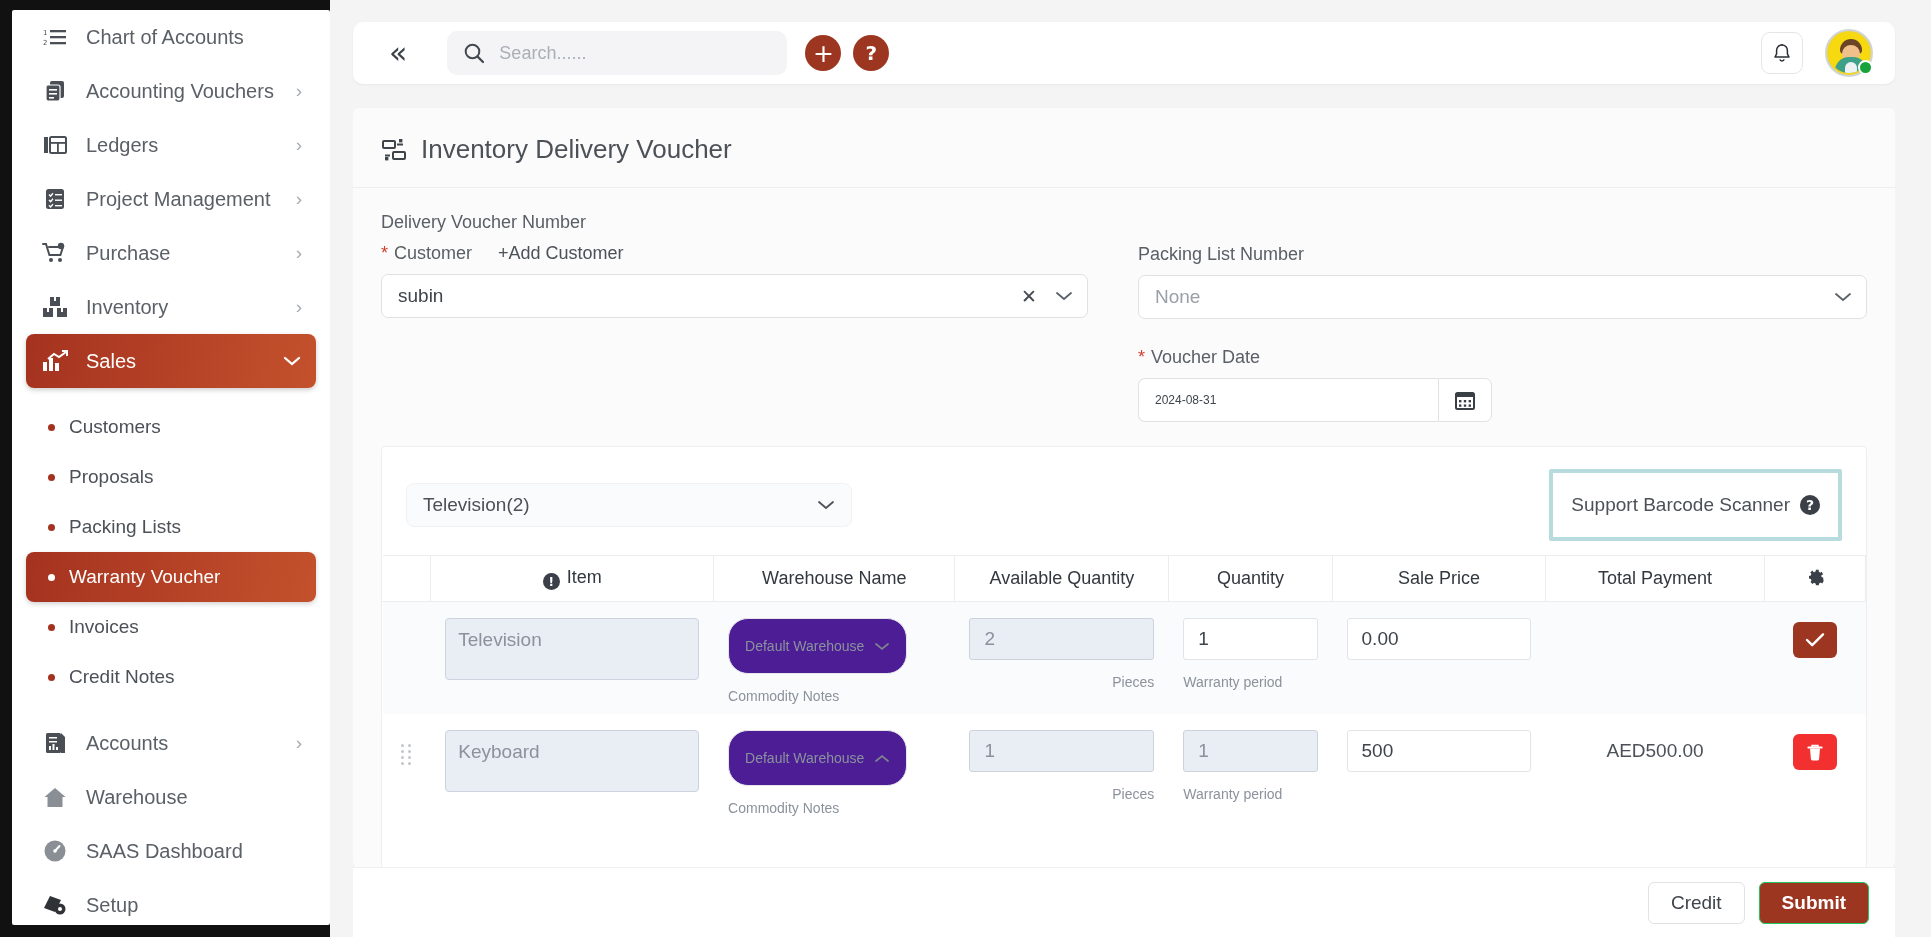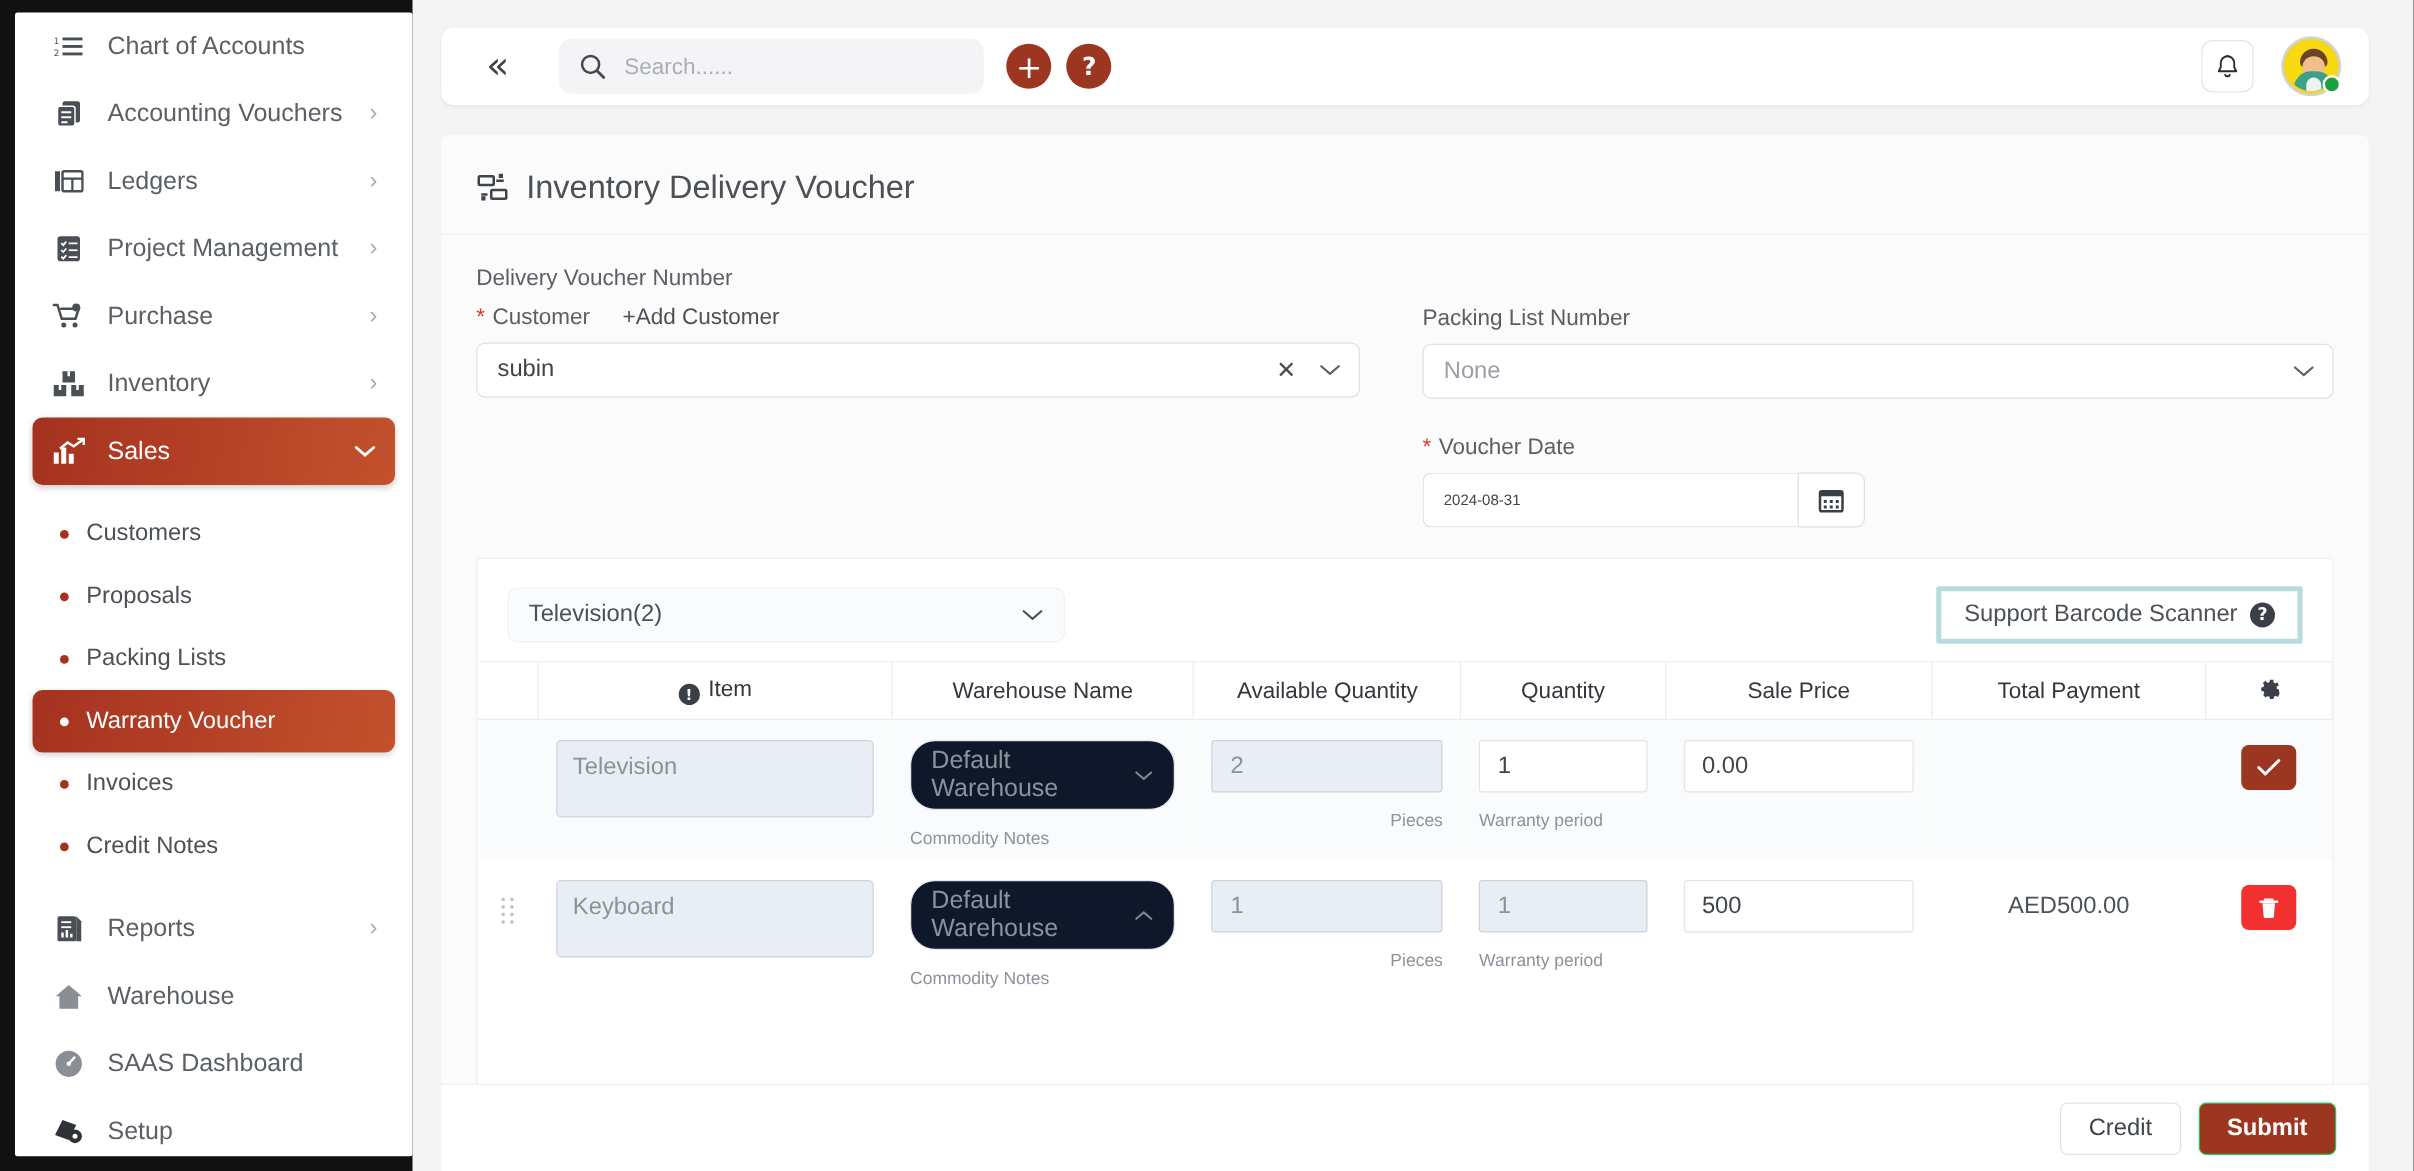--- a/index.html
+++ b/index.html
@@ -226,21 +226,21 @@
   .item-select {
     width: 446px; height: 44px;
     background: #fafbfc; border: 1px solid #f0f1f3;
     border-radius: 8px;
     display: flex; align-items: center; padding: 0 16px;
     font-size: 19px; color: #4c5157; cursor: pointer;
   }
   .item-select .caret { margin-left: auto; color: #555a61; font-size: 16px; }
   .barcode-btn {
     margin-left: auto;
-    height: 46px; padding: 0 18px;
+    height: 72px; padding: 0 18px;
     border: 4px solid #b8dbdd; background: #ffffff;
     display: flex; align-items: center; gap: 10px;
     font-size: 19px; color: #4c5157; cursor: pointer;
     border-radius: 2px;
   }
   .q-ico {
     width: 20px; height: 20px; border-radius: 50%;
     background: #3b4048; color: #fff; font-size: 14px; font-weight: bold;
     display: flex; align-items: center; justify-content: center;
     font-family: "DejaVu Sans", sans-serif;
@@ -272,22 +272,22 @@
     width: 100%; height: 62px;
     background: #e9edf4; border: 1px solid #ccd3df;
     border-radius: 4px;
     font-size: 19px; color: #8b929c;
     padding: 10px 12px; resize: none; outline: none;
     font-family: "Liberation Sans", sans-serif;
     overflow: hidden;
   }
   .wh-sel {
     height: 56px; border: 1px solid #e4e6ea; border-radius: 20px;
-    background: #0f172a; display: inline-flex; align-items: center;
-    padding: 0 16px; font-size: 20px; color: #8b929c; cursor: pointer;
+    background: #4c1d95; display: inline-flex; align-items: center;
+    padding: 0 16px; font-size: 14px; color: #8b929c; cursor: pointer;
     gap: 10px;
   }
   .sub-note {
     font-size: 14px; color: #8b929c; margin-top: 14px;
   }
   .sub-note.right { text-align: right; }
   .sub-note.small { font-size: 14px; }
   .inp-ro-num {
     width: 100%; height: 42px;
     background: #e9edf4; border: 1px solid #ccd3df; border-radius: 3px;
@@ -493,21 +493,21 @@
           <svg width="24" height="24" viewBox="0 0 24 24">
               <rect x="3" y="2" width="15" height="20" rx="1.5" fill="#4a4f55"></rect>
               <path d="M18 2l4 4v16h-4z" fill="#4a4f55"></path>
               <rect x="6" y="6" width="8" height="1.5" fill="#fff"></rect>
               <rect x="6" y="10" width="8" height="1.5" fill="#fff"></rect>
               <rect x="6" y="15" width="2" height="4" fill="#fff"></rect>
               <rect x="9.5" y="13" width="2" height="6" fill="#fff"></rect>
               <rect x="13" y="16" width="2" height="3" fill="#fff"></rect>
             </svg>
         </span>
-        <span class="nav-label">Reports</span>
+        <span class="nav-label">Accounts</span>
         <span class="chev">›</span>
       </div>
       <div class="nav-item">
         <span class="nav-ico">
           <svg width="24" height="22" viewBox="0 0 24 22">
               <path d="M12 2L1.5 11h3v10h15V11h3z" fill="#8a8f95"></path>
             </svg>
         </span>
         <span class="nav-label">Warehouse</span>
       </div>

